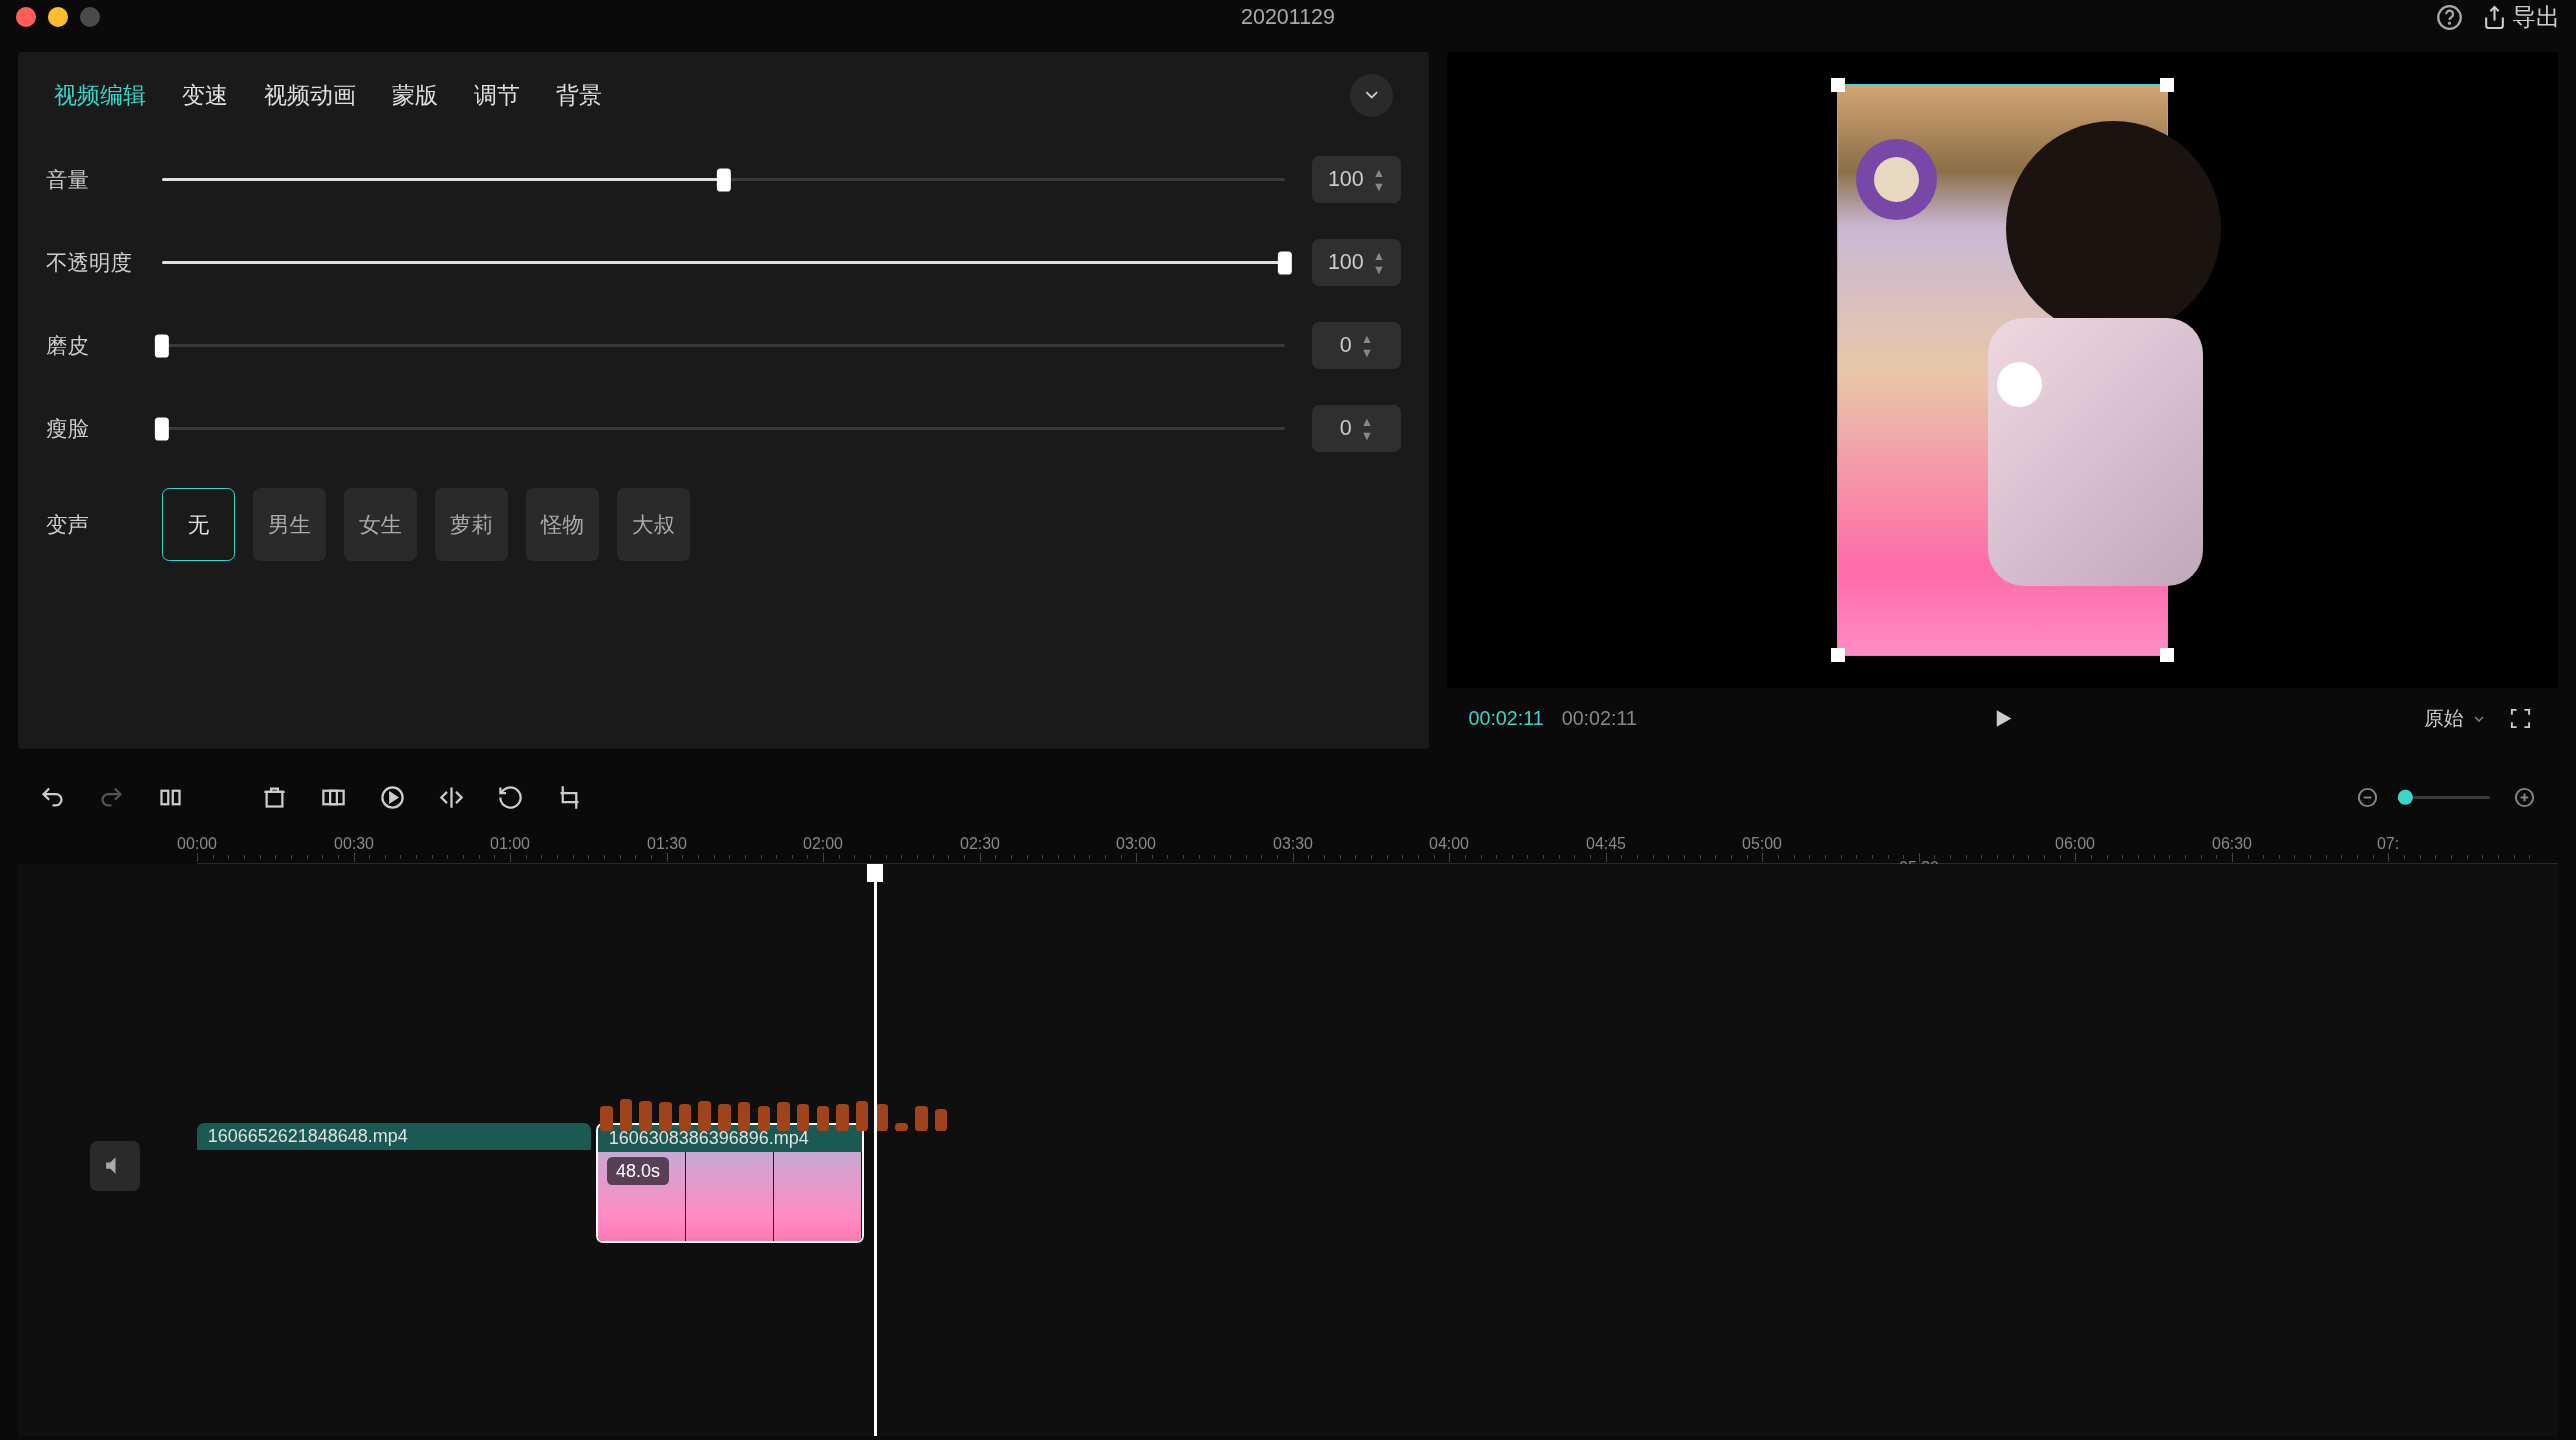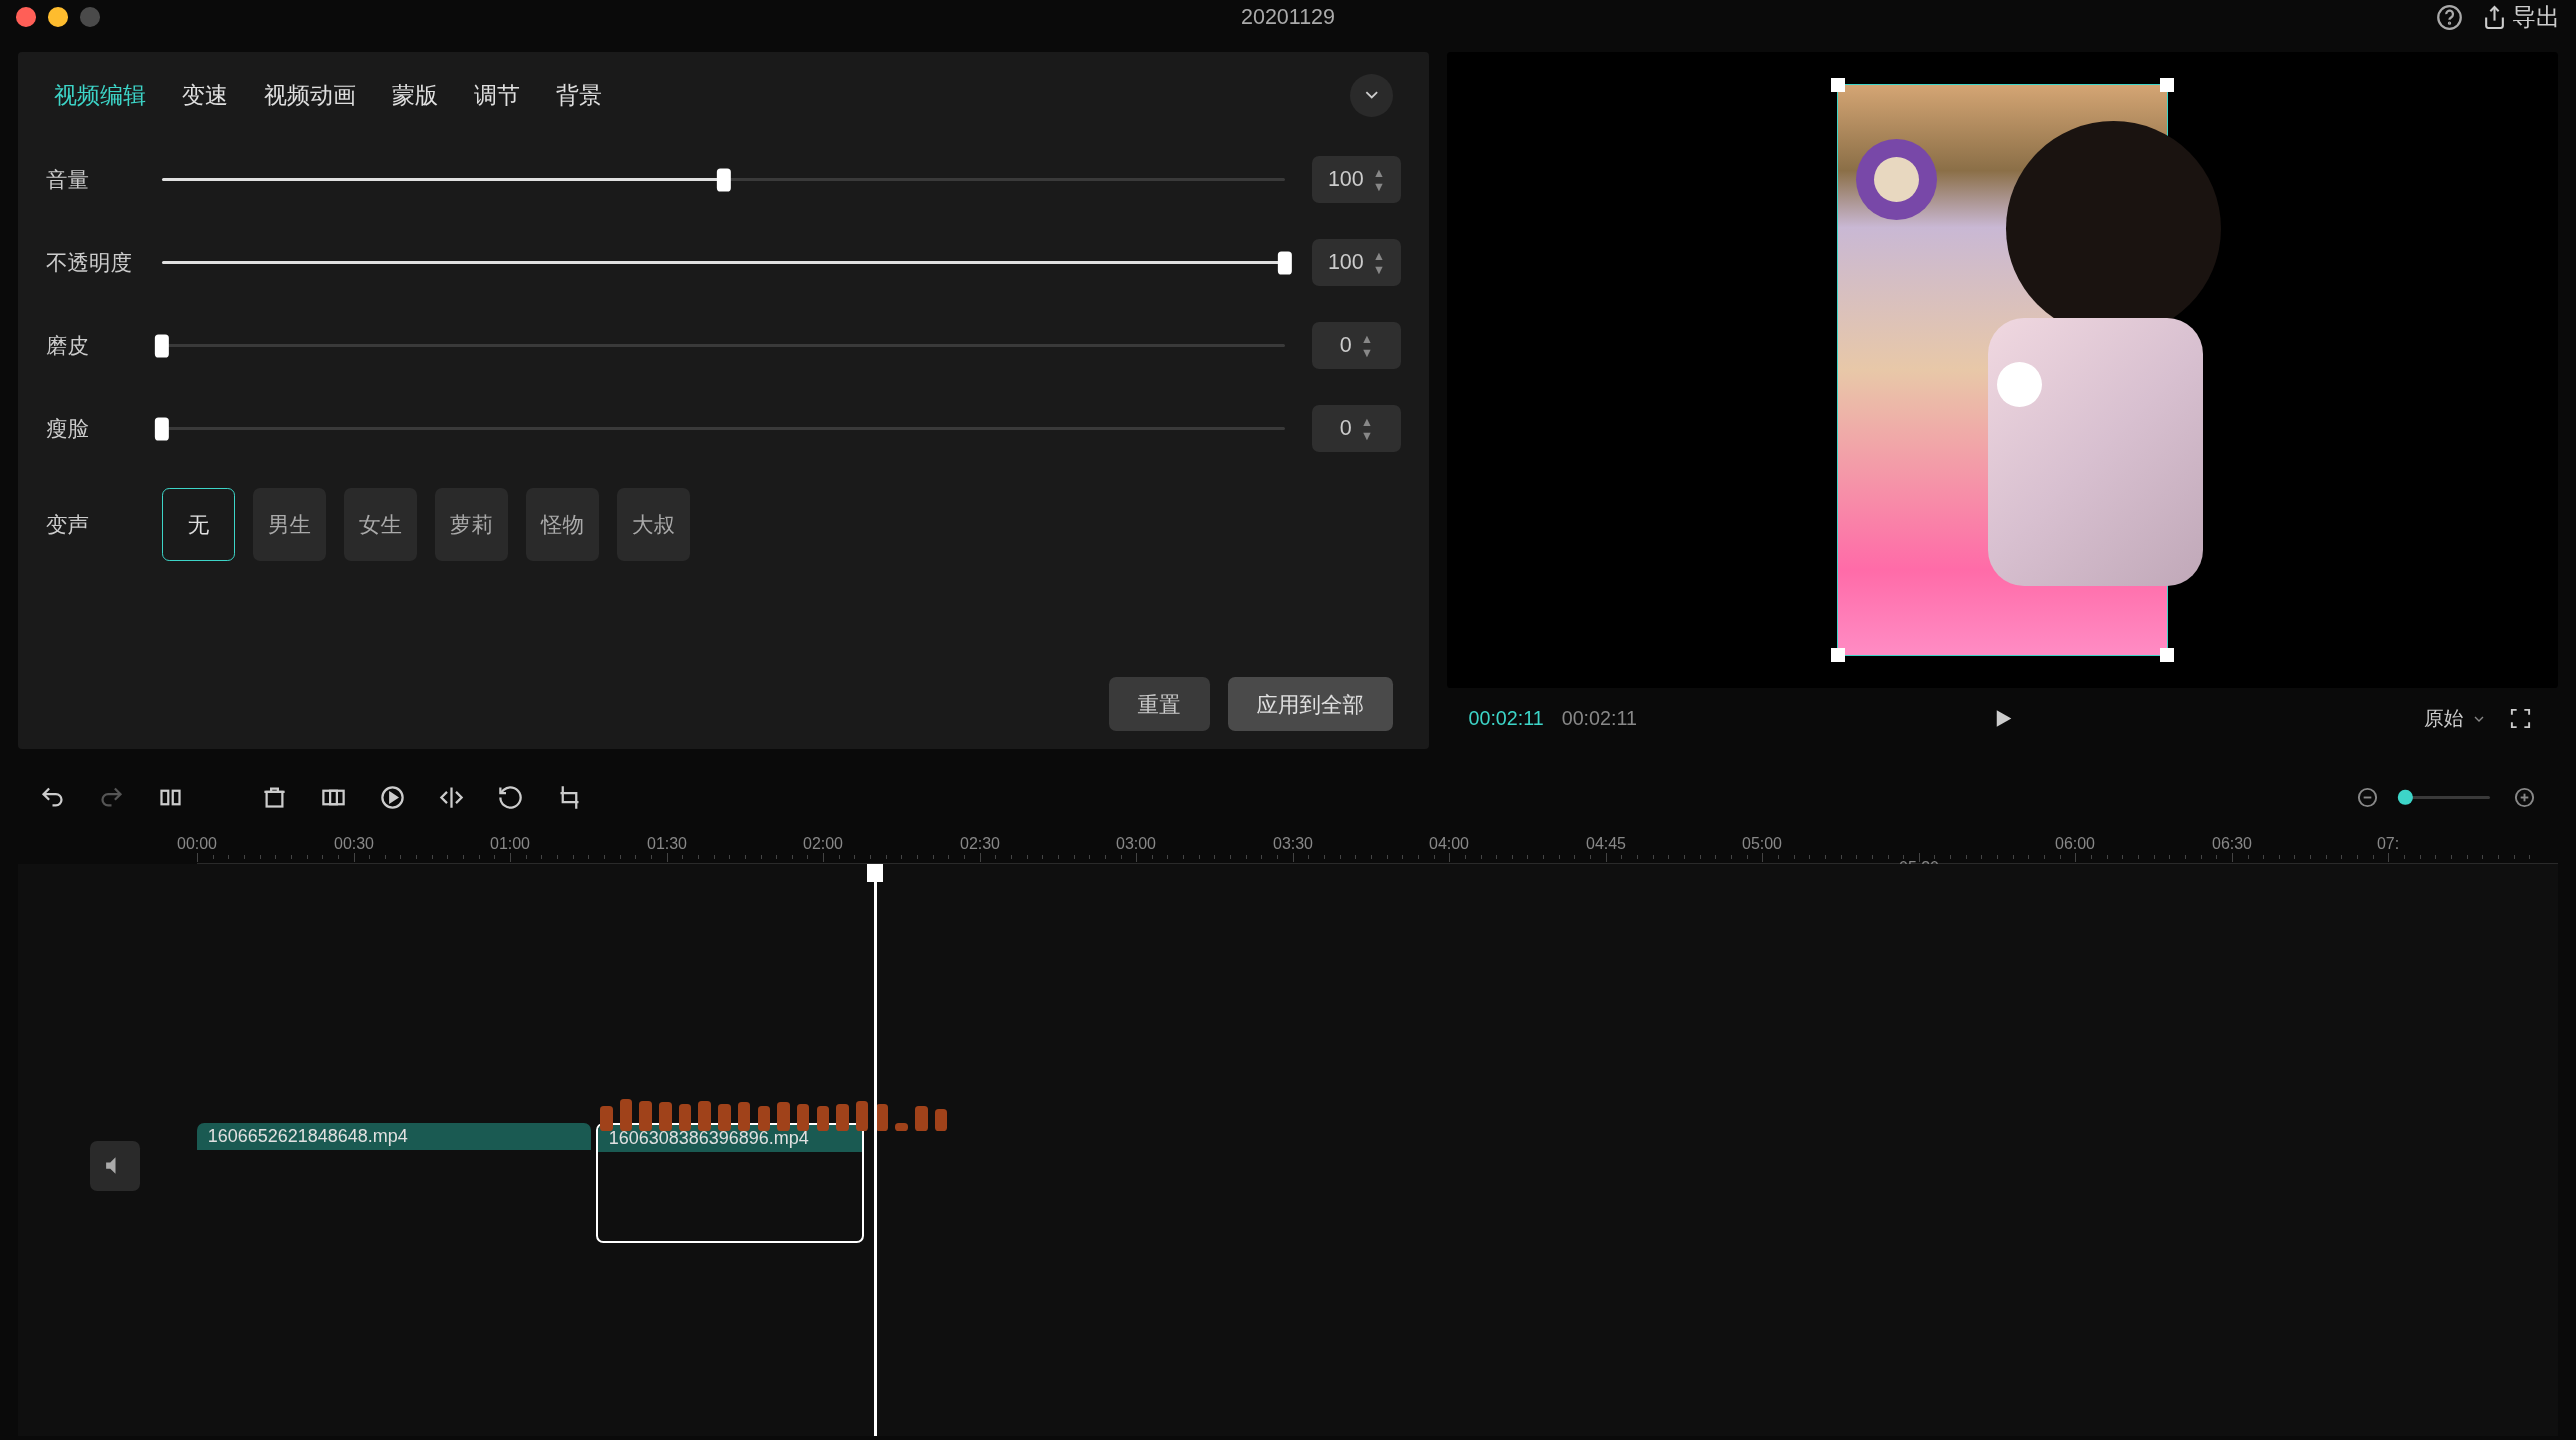--- a/index.html
+++ b/index.html
@@ -175,24 +175,20 @@
         <div class="control-label">变声</div>
         <div class="voice-chips" id="voice-chips">
             <div class="chip active">无</div>
             <div class="chip">男生</div>
             <div class="chip">女生</div>
             <div class="chip">萝莉</div>
             <div class="chip">怪物</div>
             <div class="chip">大叔</div>
           </div>
       </div>
-    </div>
-    <div class="panel-footer">
-      <button class="btn btn-secondary">重置</button>
-      <button class="btn btn-primary">应用到全部</button>
     </div>
   </div>
 
   <div class="preview-panel">
     <div class="preview-area">
       <div class="preview-frame">
         <div class="toy">
             <div class="toy-face"></div>
           </div>
         <div class="child-head"></div>
@@ -478,20 +474,26 @@
     </div>
     <div class="tracks-inner" id="tracks-inner">
       <div class="playhead" id="playhead" style="left: 677px;">
           <div class="playhead-head"></div>
         </div>
     <div class="clip" style="left: 0px; width: 394px;">
           <div class="clip-header">1606652621848648.mp4</div>
         </div>
         <div class="clip selected" style="left: 399px; width: 268px;">
           <div class="clip-header">1606308386396896.mp4</div>
+          <div class="clip-body">
+            <div class="clip-duration">48.0s</div>
+            <div class="thumb c2"></div>
+            <div class="thumb c2"></div>
+            <div class="thumb c2"></div>
+          </div>
         </div>
         <div class="audio-bars" style="left: 403px;">
           <div class="audio-bar" style="height: 25px;"></div>
           <div class="audio-bar" style="height: 32px;"></div>
           <div class="audio-bar" style="height: 30px;"></div>
           <div class="audio-bar" style="height: 29px;"></div>
           <div class="audio-bar" style="height: 27px;"></div>
           <div class="audio-bar" style="height: 30px;"></div>
           <div class="audio-bar" style="height: 27px;"></div>
           <div class="audio-bar" style="height: 29px;"></div>

